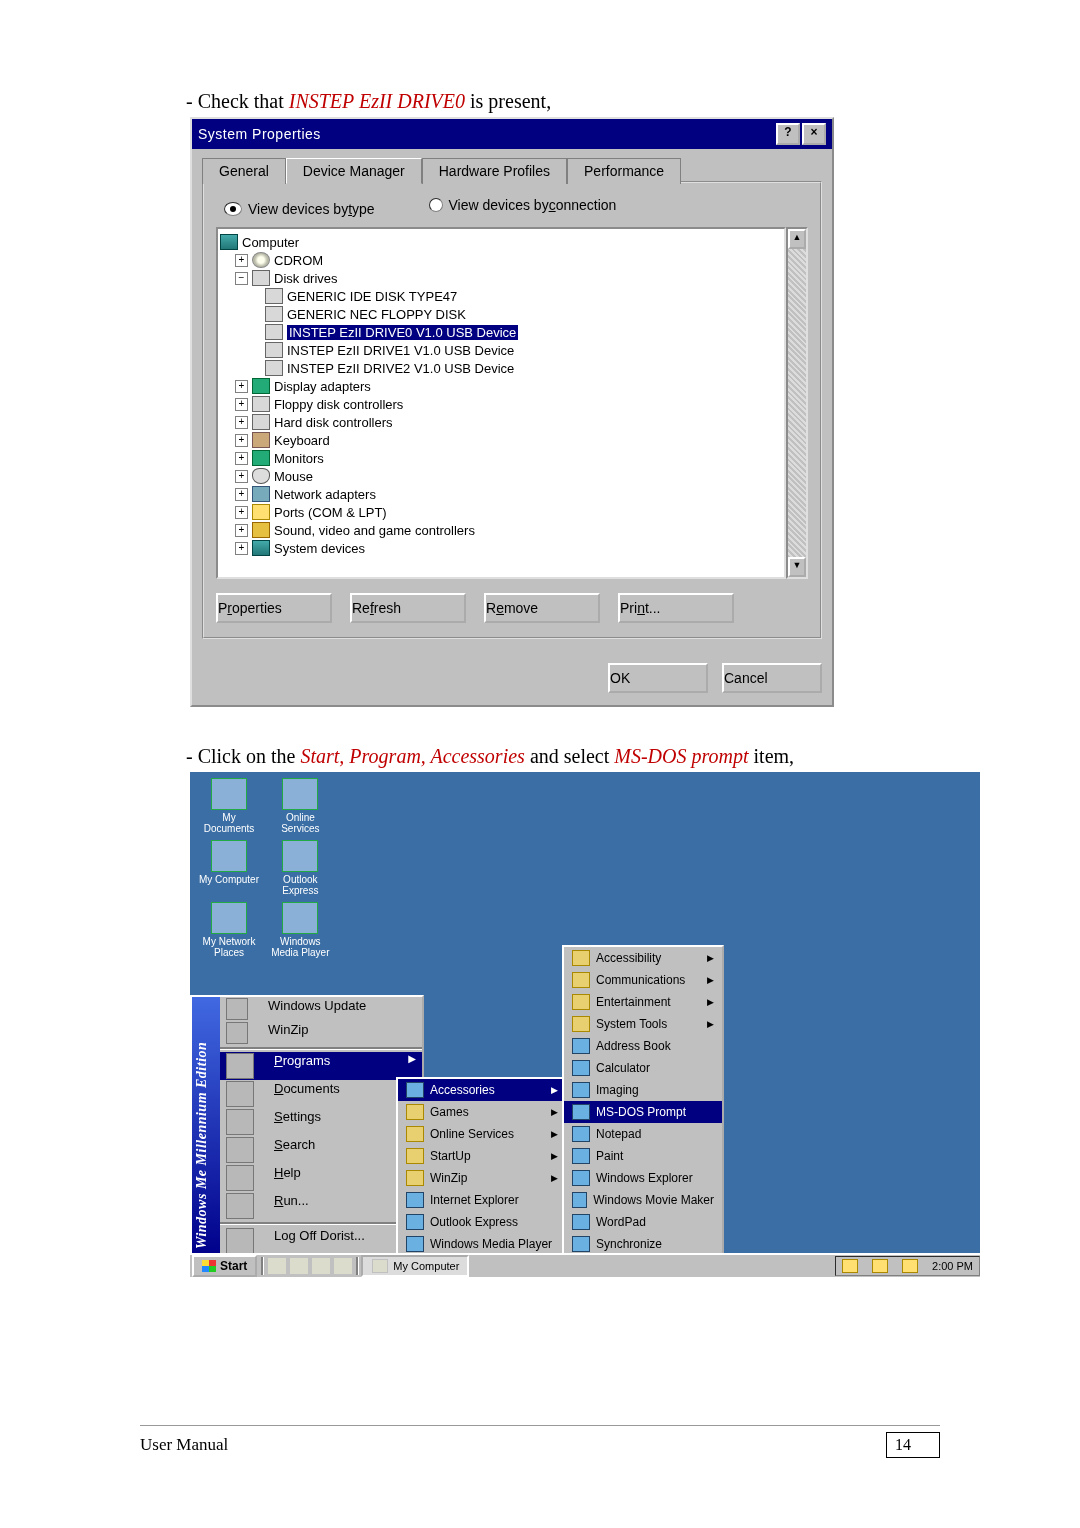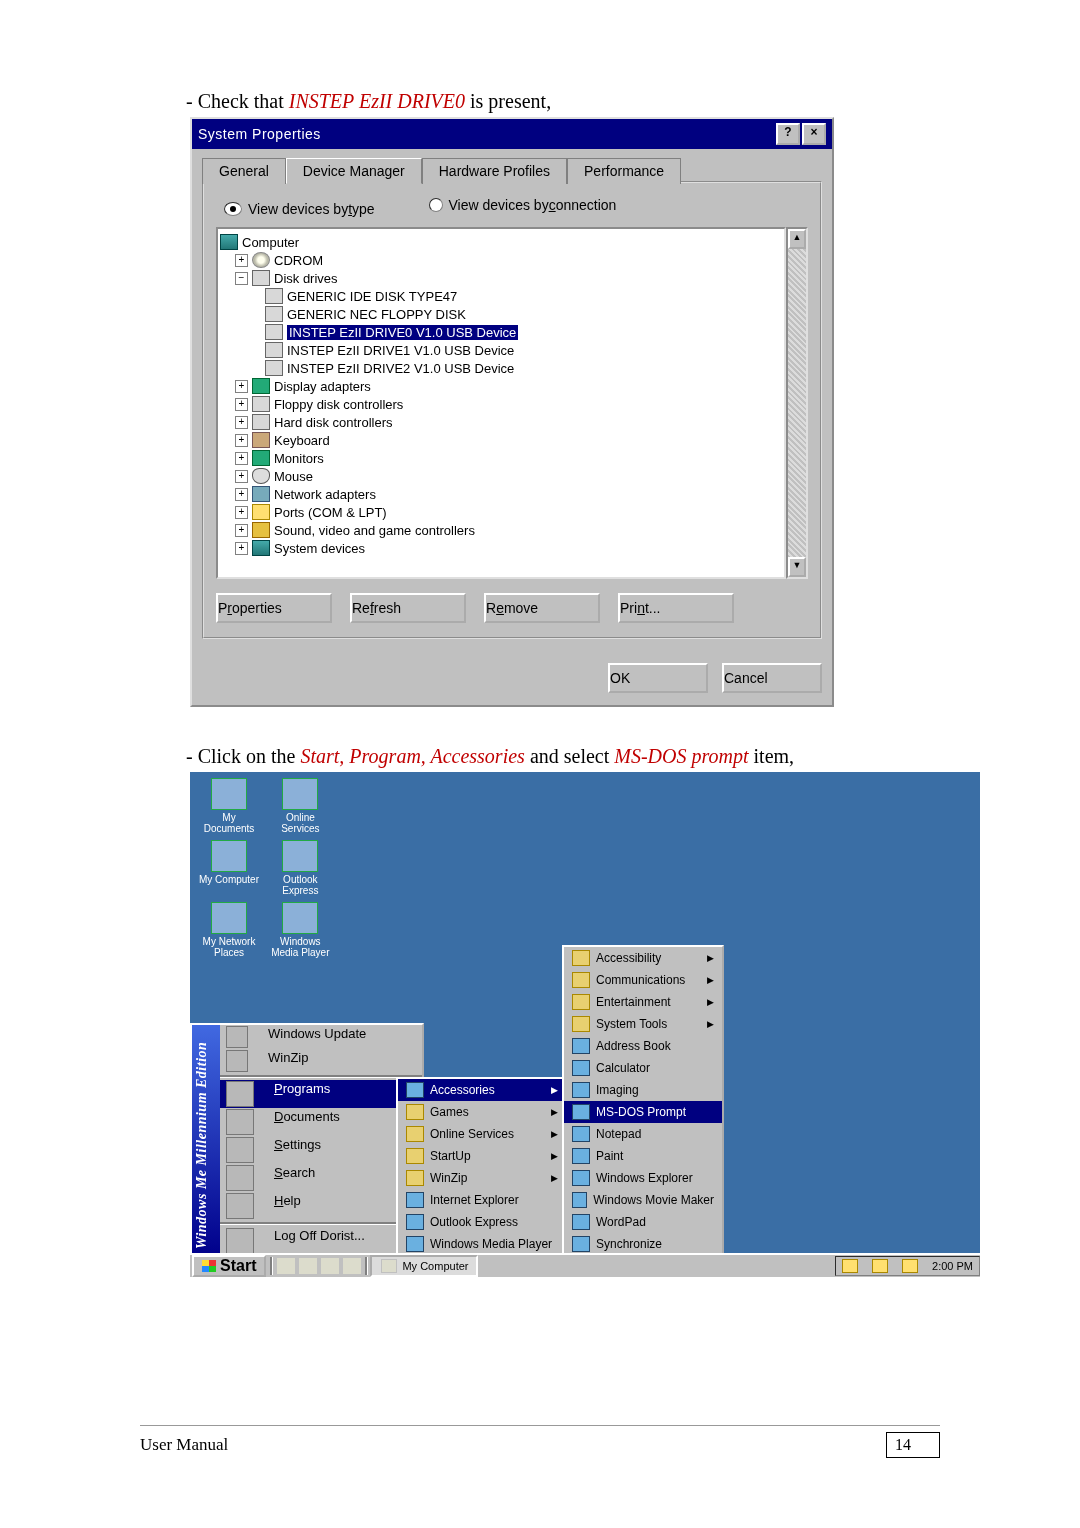--- a/index.html
+++ b/index.html
@@ -69,21 +69,21 @@
   .mi .ic2.prog{background:#6ab0e0;border-color:#246}
   .mi .txt{flex:1;font-size:12px;color:#000}
   .mi .ar2{font-size:9px;color:#000}
   .mi.hl{background:#000080;color:#fff}
   .mi.hl .txt{color:#fff}
   .mi.hl .ar2{color:#fff}
   .m1{left:206px;bottom:20px;width:168px}
   .m2{left:372px;bottom:20px;width:158px}
   
   .tb{position:absolute;left:0;right:0;bottom:0;height:22px;background:#c0c0c0;border-top:2px solid #fff;display:flex;align-items:center;color:#000}
-  .startbtn{height:18px;margin:0 2px;padding:0 8px;border:2px outset #fff;display:flex;align-items:center;gap:4px;font-weight:bold;font-size:16px}
+  .startbtn{height:18px;margin:0 2px;padding:0 8px;border:2px outset #fff;display:flex;align-items:center;gap:4px;font-weight:bold;font-size:12px}
   .startbtn .winlogo{width:14px;height:12px;background:conic-gradient(#e33 0 25%,#2c2 0 50%,#28f 0 75%,#fd3 0)}
   .ql{width:18px;height:16px;margin:0 1px;border:1px solid #c0c0c0;background:#dcdccc}
   .tbsep{width:2px;height:18px;background:#808080;border-right:1px solid #fff;margin:0 2px}
   .tbapp{height:18px;padding:0 8px;border:2px inset #fff;font-size:11px;background:#dcdcdc;display:flex;align-items:center;gap:4px}
   .tray{margin-left:auto;height:18px;border:1px inset #808080;padding:0 6px;font-size:11px;display:flex;align-items:center;gap:14px}
   .tray .ti{width:14px;height:12px;background:#ffe070;border:1px solid #a80}
   
   .foot{position:absolute;left:140px;right:140px;bottom:70px;border-top:1px solid #999;padding-top:6px;display:flex;align-items:center;font-size:17px}
   .foot .pg{margin-left:auto;border:1px solid #000;padding:3px 28px 3px 8px;font-size:16px}
 </style>
@@ -307,20 +307,24 @@
           </div>
         <div class="spit">
             <div class="ic"></div>
             <div class="tx"><span class="u">S</span><span>earch</span></div>
             <div class="ar">▶</div>
           </div>
         <div class="spit">
             <div class="ic"></div>
             <div class="tx"><span class="u">H</span><span>elp</span></div>
           </div>
+        <div class="spit">
+            <div class="ic"></div>
+            <div class="tx"><span class="u">R</span><span>un...</span></div>
+          </div>
         <div class="hr"></div>
         <div class="spit">
             <div class="ic"></div>
             <div class="tx">Log Off Dorist...</div>
           </div>
       </div>
     </div>
 
     <div class="submenu m1">
       <div class="mi hl">

